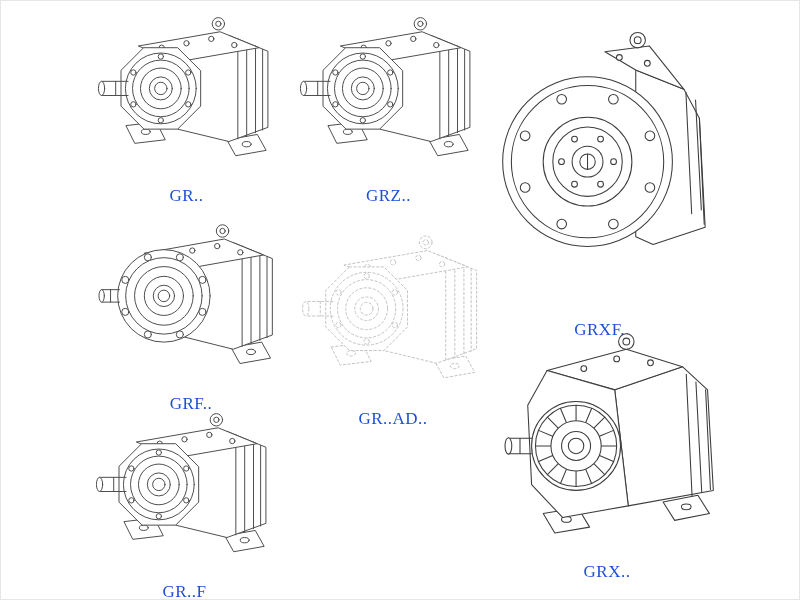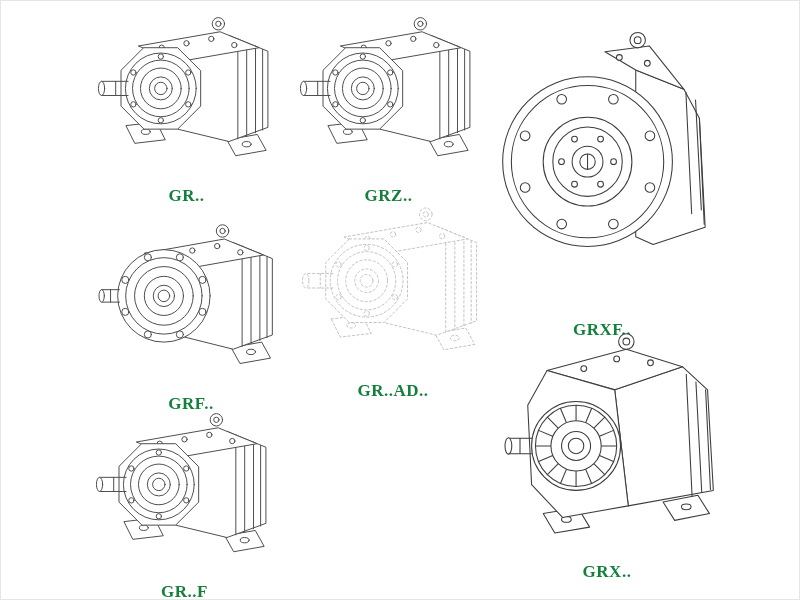--- a/index.html
+++ b/index.html
@@ -22,24 +22,24 @@
     align-items:center;
   }
   .fig svg {
     display:block;
     fill:none;
     stroke-width:1.1;
     stroke-linejoin:round;
     stroke-linecap:round;
   }
   .cap {
-    font-weight:bold;
+    font-weight:normal;
     font-size:17px;
     letter-spacing:0.5px;
-    color:#15803d;
+    color:#1d4ed8;
     margin-top:2px;
     white-space:nowrap;
   }
   .defs-holder { position:absolute; width:0; height:0; overflow:hidden; }
 </style>
 </head>
 <body>
 
 <svg class="defs-holder" aria-hidden="true">
   <defs>
@@ -211,21 +211,21 @@
 
   <div class="fig" style="left:90px; top:213px;">
     <svg width="200" height="178" viewBox="0 0 225 200">
       <g stroke="#4a4a4a">
           <use href="#sym-flange"></use>
         </g>
     </svg>
     <div class="cap">GRF..</div>
   </div>
 
-  <div class="fig" style="left:292px; top:196px;">
+  <div class="fig" style="left:292px; top:224px;">
     <svg width="200" height="182" viewBox="0 0 220 200">
       <g stroke="#c3c3c3">
         <g stroke-dasharray="2.5 2.5">
             <use href="#sym-foot"></use>
           </g>
       </g>
     </svg>
     <div class="cap">GR..AD..</div>
   </div>
 

